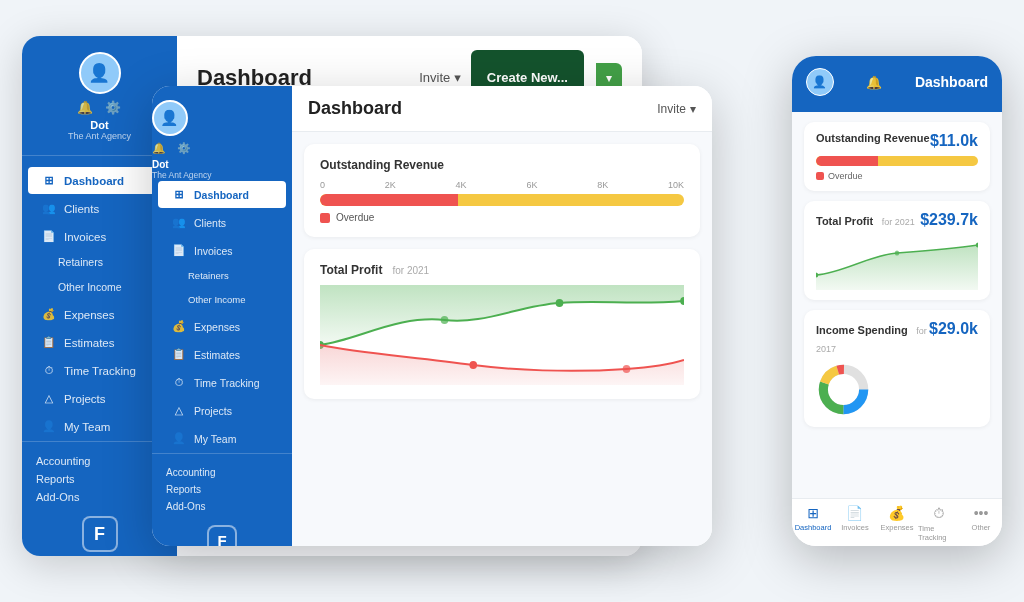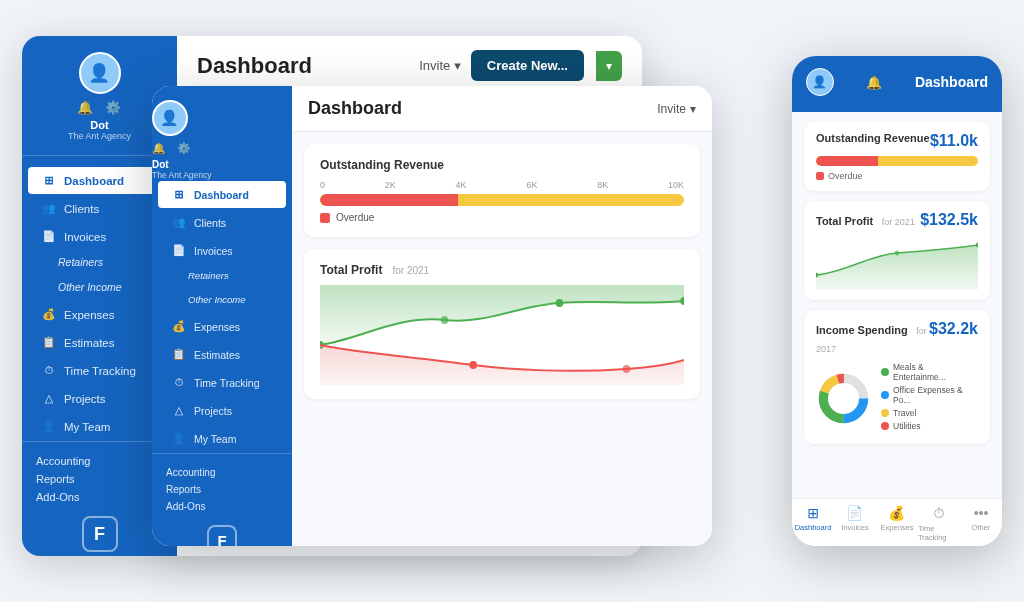--- a/index.html
+++ b/index.html
@@ -109,21 +109,20 @@
     .sidebar-nav li.active {
       background: #fff;
       color: #1565c0;
       font-weight: 700;
     }
 
     .sidebar-nav li.sub {
       padding-left: 30px;
       font-size: 10.5px;
       margin-top: -2px;
-      font-style: italic;
     }
 
     .sidebar-nav li .nav-icon {
       font-size: 11px;
       width: 14px;
       text-align: center;
     }
 
     .sidebar-bottom {
       padding: 10px 14px;
@@ -191,24 +190,24 @@
     .invite-btn {
       color: #555;
       font-size: 13px;
       cursor: pointer;
       display: flex;
       align-items: center;
       gap: 4px;
     }
 
     .create-btn {
-      background: #0c4a6e;
+      background: #14532d;
       color: #fff;
       border: none;
-      padding: 8px 16px;
+      padding: 20px 16px;
       border-radius: 6px;
       font-size: 13px;
       font-weight: 600;
       cursor: pointer;
       display: flex;
       align-items: center;
       gap: 0;
     }
 
     .create-btn-arrow {
@@ -868,21 +867,21 @@
           <span>Overdue</span>
         </div>
       </div>
 
       <div class="phone-card">
         <div class="phone-card-header">
           <div>
             <span class="phone-card-title">Total Profit</span>
             <span class="for-year" style="font-size:9px;">for 2021</span>
           </div>
-          <span class="phone-card-value">$132.5k</span>
+          <span class="phone-card-value">$239.7k</span>
         </div>
         <div class="phone-profit-chart">
           <svg viewBox="0 0 180 55" preserveAspectRatio="none">
             <defs>
               <linearGradient id="pGreen" x1="0" y1="0" x2="0" y2="1">
                 <stop offset="0%" stop-color="#81c784" stop-opacity="0.5"></stop>
                 <stop offset="100%" stop-color="#81c784" stop-opacity="0.1"></stop>
               </linearGradient>
             </defs>
             <path d="M0,40 C30,38 60,20 90,18 C120,16 150,14 180,10 L180,55 L0,55 Z" fill="url(#pGreen)"></path>
@@ -893,50 +892,32 @@
           </svg>
         </div>
       </div>
 
       <div class="phone-card">
         <div class="phone-card-header">
           <div>
             <span class="phone-card-title">Income Spending</span>
             <span class="for-year" style="font-size:9px;">for 2017</span>
           </div>
-          <span class="phone-card-value">$32.2k</span>
+          <span class="phone-card-value">$29.0k</span>
         </div>
         <div class="phone-spending-chart">
           <div class="donut-container">
             <svg viewBox="0 0 60 60">
               <circle cx="30" cy="30" r="22" fill="none" stroke="#e0e0e0" stroke-width="10"></circle>
               <circle cx="30" cy="30" r="22" fill="none" stroke="#2196f3" stroke-width="10" stroke-dasharray="34.5 103.6" stroke-dashoffset="0"></circle>
               <circle cx="30" cy="30" r="22" fill="none" stroke="#4caf50" stroke-width="10" stroke-dasharray="41.4 96.7" stroke-dashoffset="-34.5"></circle>
               <circle cx="30" cy="30" r="22" fill="none" stroke="#f5c842" stroke-width="10" stroke-dasharray="20.7 117.4" stroke-dashoffset="-75.9"></circle>
               <circle cx="30" cy="30" r="22" fill="none" stroke="#ef5350" stroke-width="10" stroke-dasharray="6.9 131.2" stroke-dashoffset="-96.6"></circle>
             </svg>
           </div>
-          <div class="spending-legend">
-            <div class="spending-legend-item">
-              <div class="spending-legend-dot" style="background:#4caf50;"></div>
-              <span>Meals &amp; Entertainme...</span>
-            </div>
-            <div class="spending-legend-item">
-              <div class="spending-legend-dot" style="background:#2196f3;"></div>
-              <span>Office Expenses &amp; Po...</span>
-            </div>
-            <div class="spending-legend-item">
-              <div class="spending-legend-dot" style="background:#f5c842;"></div>
-              <span>Travel</span>
-            </div>
-            <div class="spending-legend-item">
-              <div class="spending-legend-dot" style="background:#ef5350;"></div>
-              <span>Utilities</span>
-            </div>
-          </div>
         </div>
       </div>
     </div>
 
     <div class="phone-bottom-nav">
       <div class="phone-nav-item">
         <span class="phone-nav-icon active">⊞</span>
         <span class="phone-nav-label active">Dashboard</span>
       </div>
       <div class="phone-nav-item">

